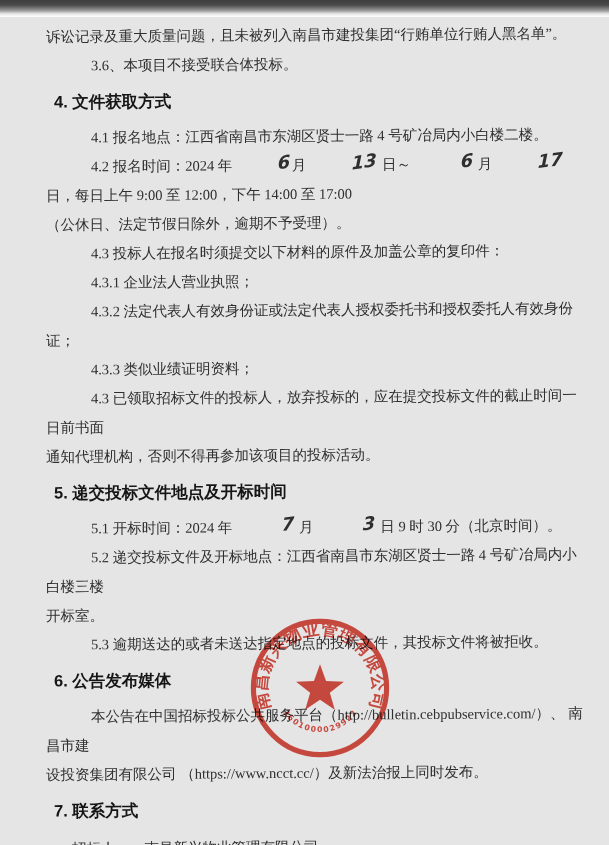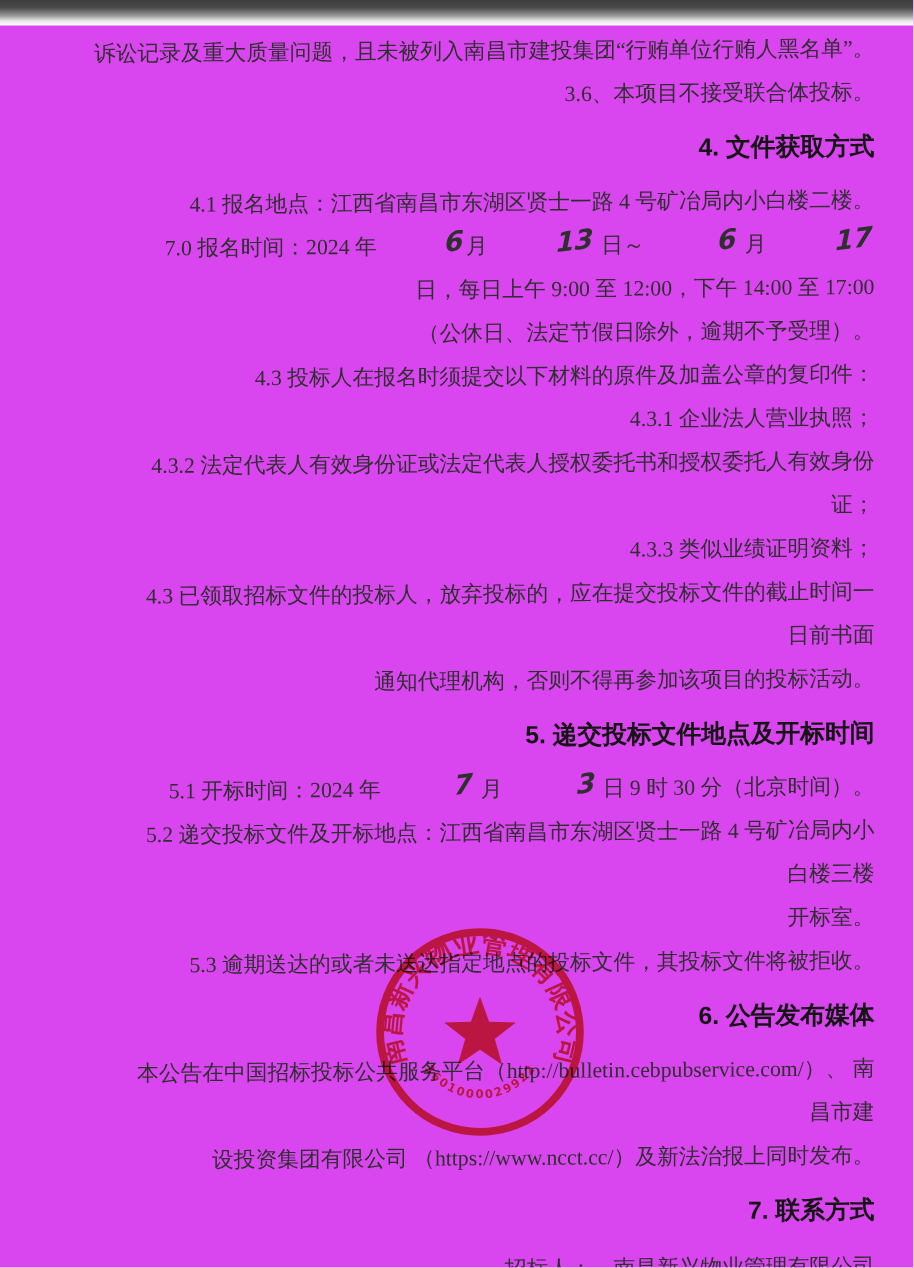--- a/index.html
+++ b/index.html
@@ -1,22 +1,21 @@
 <!DOCTYPE html>
 <html><head>
 <meta charset="utf-8">
 <style>
   html,body{margin:0;padding:0;background:#ffffff;}
   .page{
     position:relative;
     width:609px;height:845px;
-    background:#d946ef;
+    background:#e5e5e5;
     overflow:hidden;
     font-family:"Liberation Serif","DejaVu Serif",serif;
-    text-align:right;
   }
   .scan-edge{
     position:absolute;top:0;left:0;right:0;height:17px;
     background:linear-gradient(180deg,#3d3d3d 0%,#4a4a4a 30%,#9a9a9a 62%,#e8e8e8 82%,#ffffff 100%);
   }
   .doc{
     position:relative;
     padding:6px 30px 0 42px;
     margin-top:17px;
     color:#2f2f2f;
@@ -68,21 +67,21 @@
 <body>
 
 <div class="page">
   <div class="scan-edge"></div>
 
   <div class="doc">
       <p class="para"><span>诉讼记录及重大质量问题，且未被列入南昌市建投集团“行贿单位行贿人黑名单”。</span></p>
       <p class="para indent"><span>3.6、本项目不接受联合体投标。</span></p>
       <h2 class="heading">4. 文件获取方式</h2>
       <p class="para indent"><span>4.1 报名地点：江西省南昌市东湖区贤士一路 4 号矿冶局内小白楼二楼。</span></p>
-      <p class="para indent"><span>7.0 报名时间：2024 年</span><span class="hand">6</span><span>月</span><span class="hand">13</span><span> 日～ </span><span class="hand">6</span><span> 月</span><span class="hand">17</span><span>日，每日上午 9:00 至 12:00，下午 14:00 至 17:00</span><br><span>（公休日、法定节假日除外，逾期不予受理）。</span></p>
+      <p class="para indent"><span>4.2 报名时间：2024 年</span><span class="hand">6</span><span>月</span><span class="hand">13</span><span> 日～ </span><span class="hand">6</span><span> 月</span><span class="hand">17</span><span>日，每日上午 9:00 至 12:00，下午 14:00 至 17:00</span><br><span>（公休日、法定节假日除外，逾期不予受理）。</span></p>
       <p class="para indent"><span>4.3 投标人在报名时须提交以下材料的原件及加盖公章的复印件：</span></p>
       <p class="para indent"><span>4.3.1 企业法人营业执照；</span></p>
       <p class="para indent"><span>4.3.2 法定代表人有效身份证或法定代表人授权委托书和授权委托人有效身份证；</span></p>
       <p class="para indent"><span>4.3.3 类似业绩证明资料；</span></p>
       <p class="para indent"><span>4.3 已领取招标文件的投标人，放弃投标的，应在提交投标文件的截止时间一日前书面</span><br><span>通知代理机构，否则不得再参加该项目的投标活动。</span></p>
       <h2 class="heading">5. 递交投标文件地点及开标时间</h2>
       <p class="para indent"><span>5.1 开标时间：2024 年 </span><span class="hand">7</span><span> 月 </span><span class="hand">3</span><span> 日 9 时 30 分（北京时间）。</span></p>
       <p class="para indent"><span>5.2 递交投标文件及开标地点：江西省南昌市东湖区贤士一路 4 号矿冶局内小白楼三楼</span><br><span>开标室。</span></p>
       <p class="para indent"><span>5.3 逾期送达的或者未送达指定地点的投标文件，其投标文件将被拒收。</span></p>
       <h2 class="heading">6. 公告发布媒体</h2>

